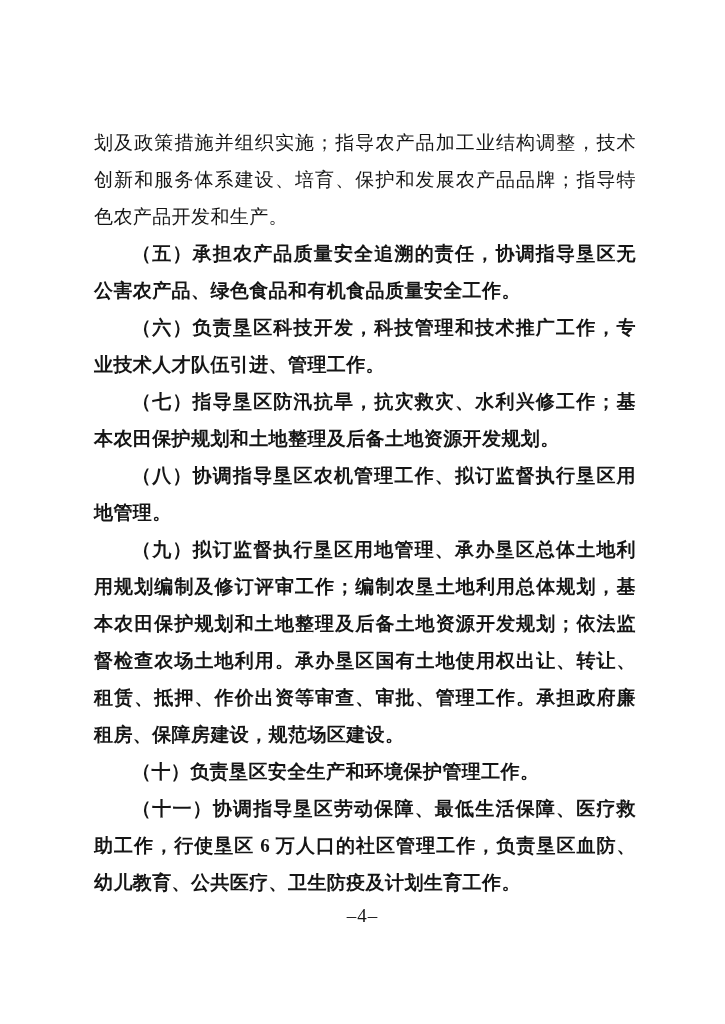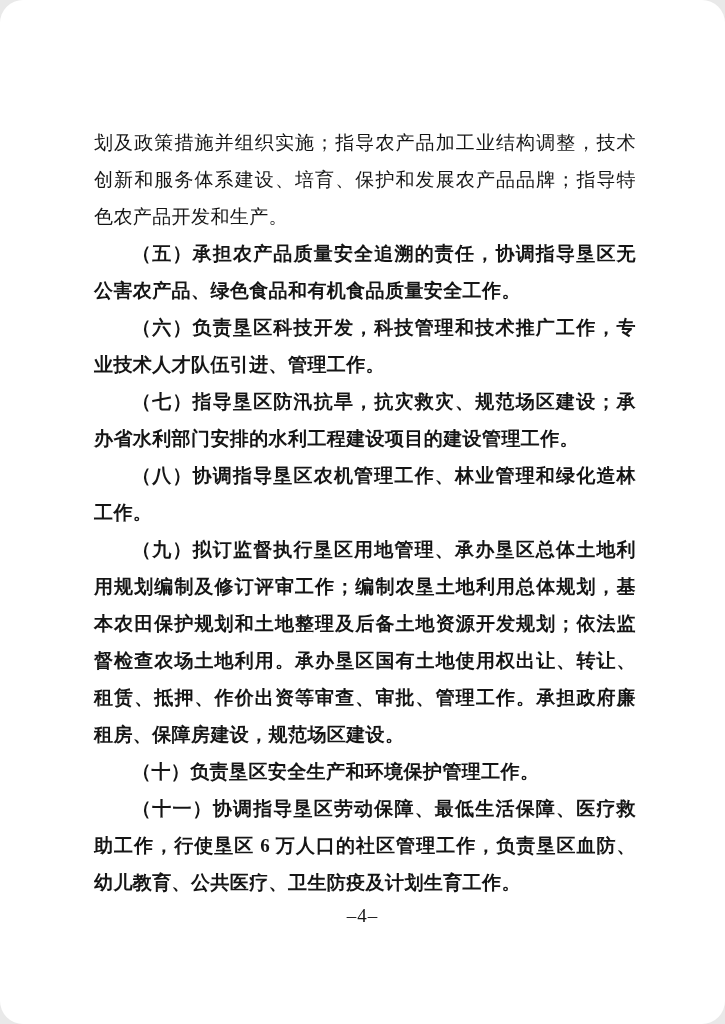--- a/index.html
+++ b/index.html
@@ -8,21 +8,20 @@
     background: #e9e9e9;
     font-family: "Liberation Serif", "DejaVu Serif", serif;
   }
   .page {
     position: relative;
     width: 725px;
     height: 1024px;
     background: #ffffff;
     color: #111111;
     overflow: hidden;
-    border-radius: 23px;
   }
   .content {
     position: absolute;
     top: 124px;
     left: 94px;
     width: 542px;
   }
   .content p {
     font-size: 19px;
     line-height: 37px;
@@ -48,21 +47,21 @@
   }
 </style>
 </head>
 <body>
 
 <div class="page">
   <div class="content">
     <p>划及政策措施并组织实施；指导农产品加工业结构调整，技术创新和服务体系建设、培育、保护和发展农产品品牌；指导特色农产品开发和生产。</p>
     <p class="indent">（五）承担农产品质量安全追溯的责任，协调指导垦区无公害农产品、绿色食品和有机食品质量安全工作。</p>
     <p class="indent">（六）负责垦区科技开发，科技管理和技术推广工作，专业技术人才队伍引进、管理工作。</p>
-    <p class="indent">（七）指导垦区防汛抗旱，抗灾救灾、规范场区建设；承办省水利部门安排的水利工程建设项目的建设管理工作。</p>
-    <p class="indent">（八）协调指导垦区农机管理工作、林业管理和绿化造林工作。</p>
+    <p class="indent">（七）指导垦区防汛抗旱，抗灾救灾、水利兴修工作；基本农田保护规划和土地整理及后备土地资源开发规划。</p>
+    <p class="indent">（八）协调指导垦区农机管理工作、拟订监督执行垦区用地管理。</p>
     <p class="indent">（九）拟订监督执行垦区用地管理、承办垦区总体土地利用规划编制及修订评审工作；编制农垦土地利用总体规划，基本农田保护规划和土地整理及后备土地资源开发规划；依法监督检查农场土地利用。承办垦区国有土地使用权出让、转让、租赁、抵押、作价出资等审查、审批、管理工作。承担政府廉租房、保障房建设，规范场区建设。</p>
     <p class="indent">（十）负责垦区安全生产和环境保护管理工作。</p>
     <p class="indent">（十一）协调指导垦区劳动保障、最低生活保障、医疗救助工作，行使垦区 6 万人口的社区管理工作，负责垦区血防、幼儿教育、公共医疗、卫生防疫及计划生育工作。</p>
   </div>
 
   <div class="footer">–4–</div>
 </div>
 
 </body></html>

